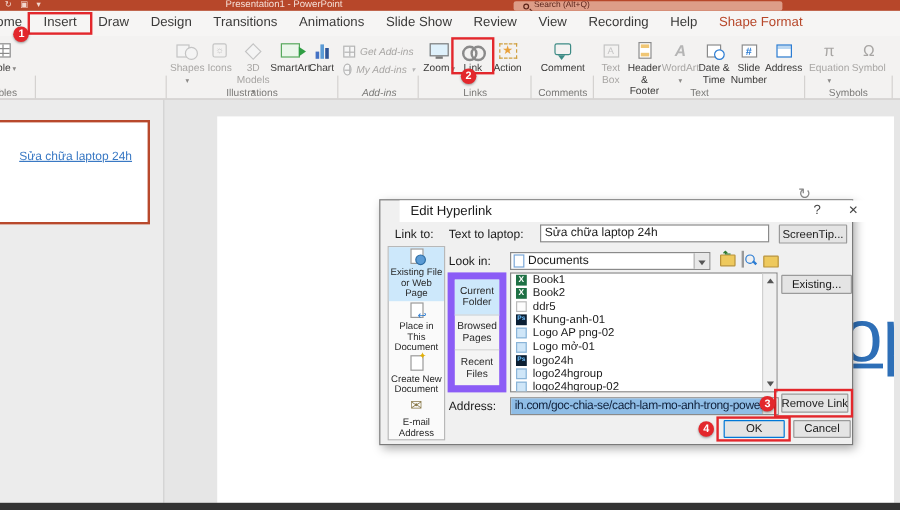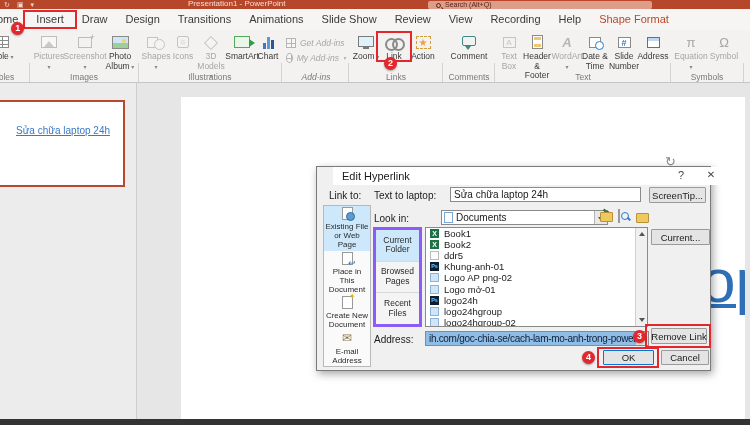--- a/index.html
+++ b/index.html
@@ -117,21 +117,21 @@
   .combo .cval { flex:1; font-size:10px; padding-left:3px; white-space:nowrap; overflow:hidden; }
   .combo .carrow { width:13px; align-self:stretch; background:#e8e8e8; border-left:1px solid #b5b5b5; position:relative; flex:none; }
   .combo .carrow::after { content:""; position:absolute; left:3px; top:6px; border-left:3px solid transparent; border-right:3px solid transparent; border-top:4px solid #555; }
   .fold { width:13px; height:10px; background:#eec95d; border:1px solid #b8923a; border-radius:1px; position:relative; }
   .fold.up::after { content:"⬑"; position:absolute; left:2px; top:-6px; color:#2f7a2f; font-size:8px; font-weight:bold; }
   .websearch { width:13px; height:12px; border:1px solid #9a9a9a; background:#f4f4f4; position:relative; }
   .websearch::before { content:""; position:absolute; left:2px; top:2px; width:6px; height:6px; border:1.5px solid #2b7cd3; border-radius:50%; }
   .websearch::after { content:""; position:absolute; left:8px; top:8px; width:4px; height:1.5px; background:#2b7cd3; transform:rotate(45deg); }
   .lookdoc { width:9px; height:11px; background:#fff; border:1px solid #7aa7d8; flex:none; margin-left:2px; }
   
-  .browse-col { position:absolute; left:56px; top:60px; width:49px; height:100px; border:3px solid #8b5cf6; background:#f4f4f4; display:flex; flex-direction:column; }
+  .browse-col { position:absolute; left:56px; top:60px; width:49px; height:100px; border:6px solid #8b5cf6; background:#f4f4f4; display:flex; flex-direction:column; }
   .browse-tab { flex:1; display:flex; align-items:center; justify-content:center; text-align:center; font-size:8.5px; line-height:1.15; color:#2a2a2a; border-bottom:1px solid #d8d8d8; padding:1px; }
   .browse-tab:last-child { border-bottom:none; }
   .browse-tab.sel { background:#cde8fb; }
   
   .filelist { position:absolute; left:108px; top:60px; width:223px; height:100px; background:#fff; border:1px solid #8a8a8a; overflow:hidden; }
   .frow { display:flex; align-items:center; height:11.1px; padding-left:4px; }
   .fic { width:9px; height:9px; margin-right:5px; flex:none; position:relative; font-size:6px; }
   .fic.xls { background:#1e7145; color:#fff; font-size:7px; line-height:9px; text-align:center; font-weight:bold; }
   .fic.file { background:#fdfdfd; border:1px solid #bbb; }
   .fic.ps { background:#0b1f33; color:#6fc1ff; font-size:5.5px; line-height:9px; text-align:center; font-weight:bold; }
@@ -192,43 +192,20 @@
           <span class="ric">
               <span class="i-table"></span>
             </span>
           <span class="rlbl">Table</span>
         </div>
       </div>
       <div class="gname">Tables</div>
     </div>
     <div class="gdiv" style="left:29px;"></div>
 
-    <div class="grp" style="left:32px; width:104px;">
-      <div class="btns">
-        <div class="rbtn drop dis" style="width:34px;">
-          <span class="ric">
-              <span class="i-pic"></span>
-            </span>
-          <span class="rlbl">Pictures</span>
-        </div>
-        <div class="rbtn drop dis" style="width:38px;">
-          <span class="ric">
-              <span class="i-shot"></span>
-            </span>
-          <span class="rlbl">Screenshot</span>
-        </div>
-        <div class="rbtn drop" style="width:32px;">
-          <span class="ric">
-              <span class="i-album"></span>
-            </span>
-          <span class="rlbl">Photo Album</span>
-        </div>
-      </div>
-      <div class="gname">Images</div>
-    </div>
     <div class="gdiv" style="left:138px;"></div>
 
     <div class="grp" style="left:141px; width:138px;">
       <div class="btns">
         <div class="rbtn drop dis" style="width:30px;">
           <span class="ric">
               <span class="i-shapes"></span>
             </span>
           <span class="rlbl">Shapes</span>
         </div>
@@ -426,21 +403,21 @@
         <span class="doc spark"></span>
         <span>Create New Document</span>
       </div>
       <div class="linkto-item">
         <span class="envelope">✉</span>
         <span>E-mail Address</span>
       </div>
     </div>
 
     <span class="lbl" style="left:57px; top:46px;">Look in:</span>
-    <div class="combo" style="left:108px; top:43px; width:167px; height:15px;margin-left:16px;">
+    <div class="combo" style="left:108px; top:43px; width:167px; height:15px;">
       <span class="lookdoc"></span>
       <span class="cval">Documents</span>
       <span class="carrow"></span>
     </div>
     <div style="position:absolute; left:281px; top:43px; width:16px; height:14px; display:flex; align-items:center; justify-content:center;">
         <span class="fold up"></span>
       </div>
     <div style="position:absolute; left:301px; top:43px;"><span class="websearch"></span></div>
     <div style="position:absolute; left:319px; top:44px; width:16px; height:13px; display:flex; align-items:center;">
         <span class="fold"></span>
@@ -488,21 +465,21 @@
       <div class="frow">
           <span class="fic img"></span>
           <span class="fname">logo24hgroup-02</span>
         </div>
       <div class="scrollbar">
         <span class="sb-up"></span>
         <span class="sb-down"></span>
       </div>
     </div>
 
-    <div class="dlgbtn" style="left:334px; top:62px; width:59px; height:16px;">Current...</div>
+    <div class="dlgbtn" style="left:334px; top:62px; width:59px; height:16px;">Existing...</div>
 
     <span class="lbl" style="left:57px; top:167px;">Address:</span>
     <div class="combo addr-combo">
       <span class="cval addr-sel">ih.com/goc-chia-se/cach-lam-mo-anh-trong-powerpoint-n9105.html</span>
       <span class="carrow"></span>
     </div>
 
     <div class="dlgbtn" style="left:334px; top:161px; width:56px; height:16px;">
       <span>Remove Link</span>
       <span class="redbox" style="left:-7px; right:-5px; top:-5px; bottom:-5px;"></span>

